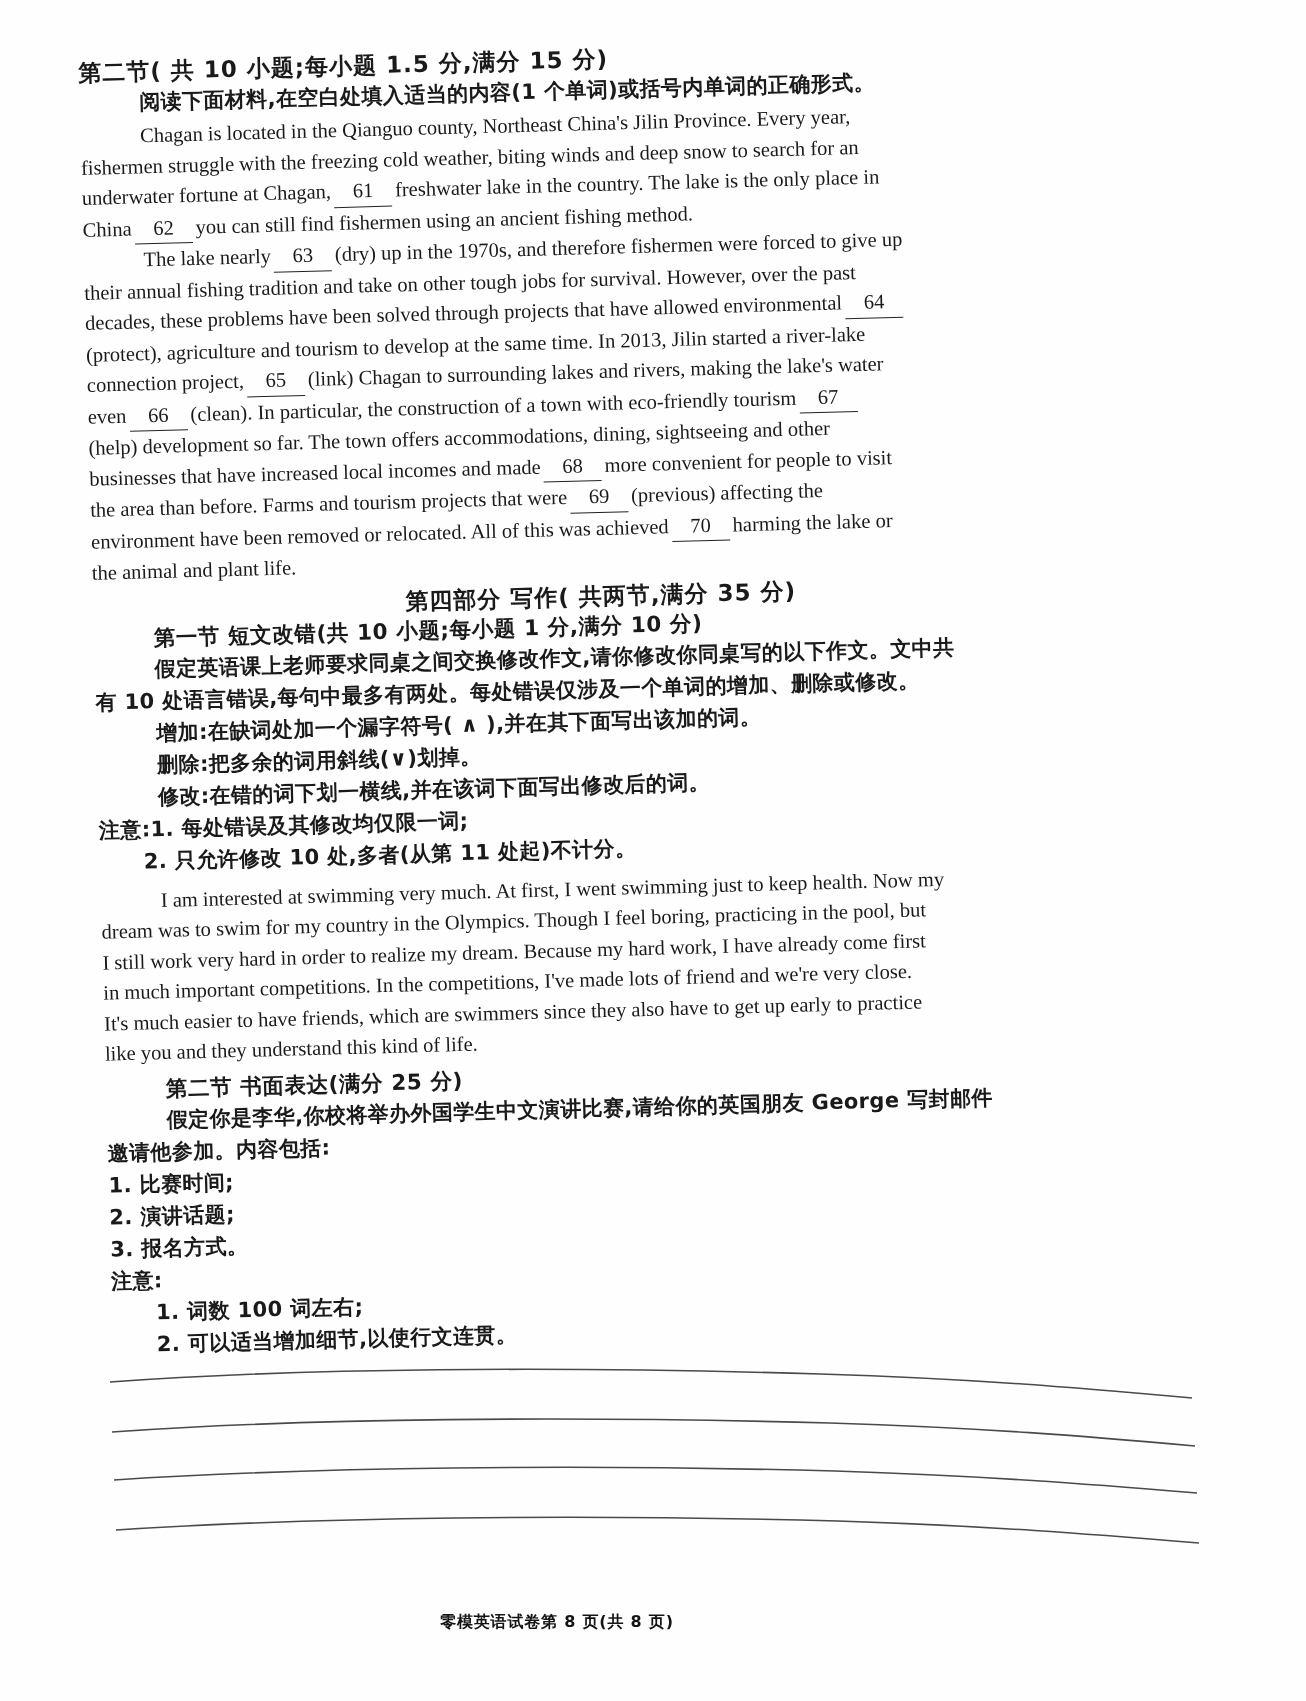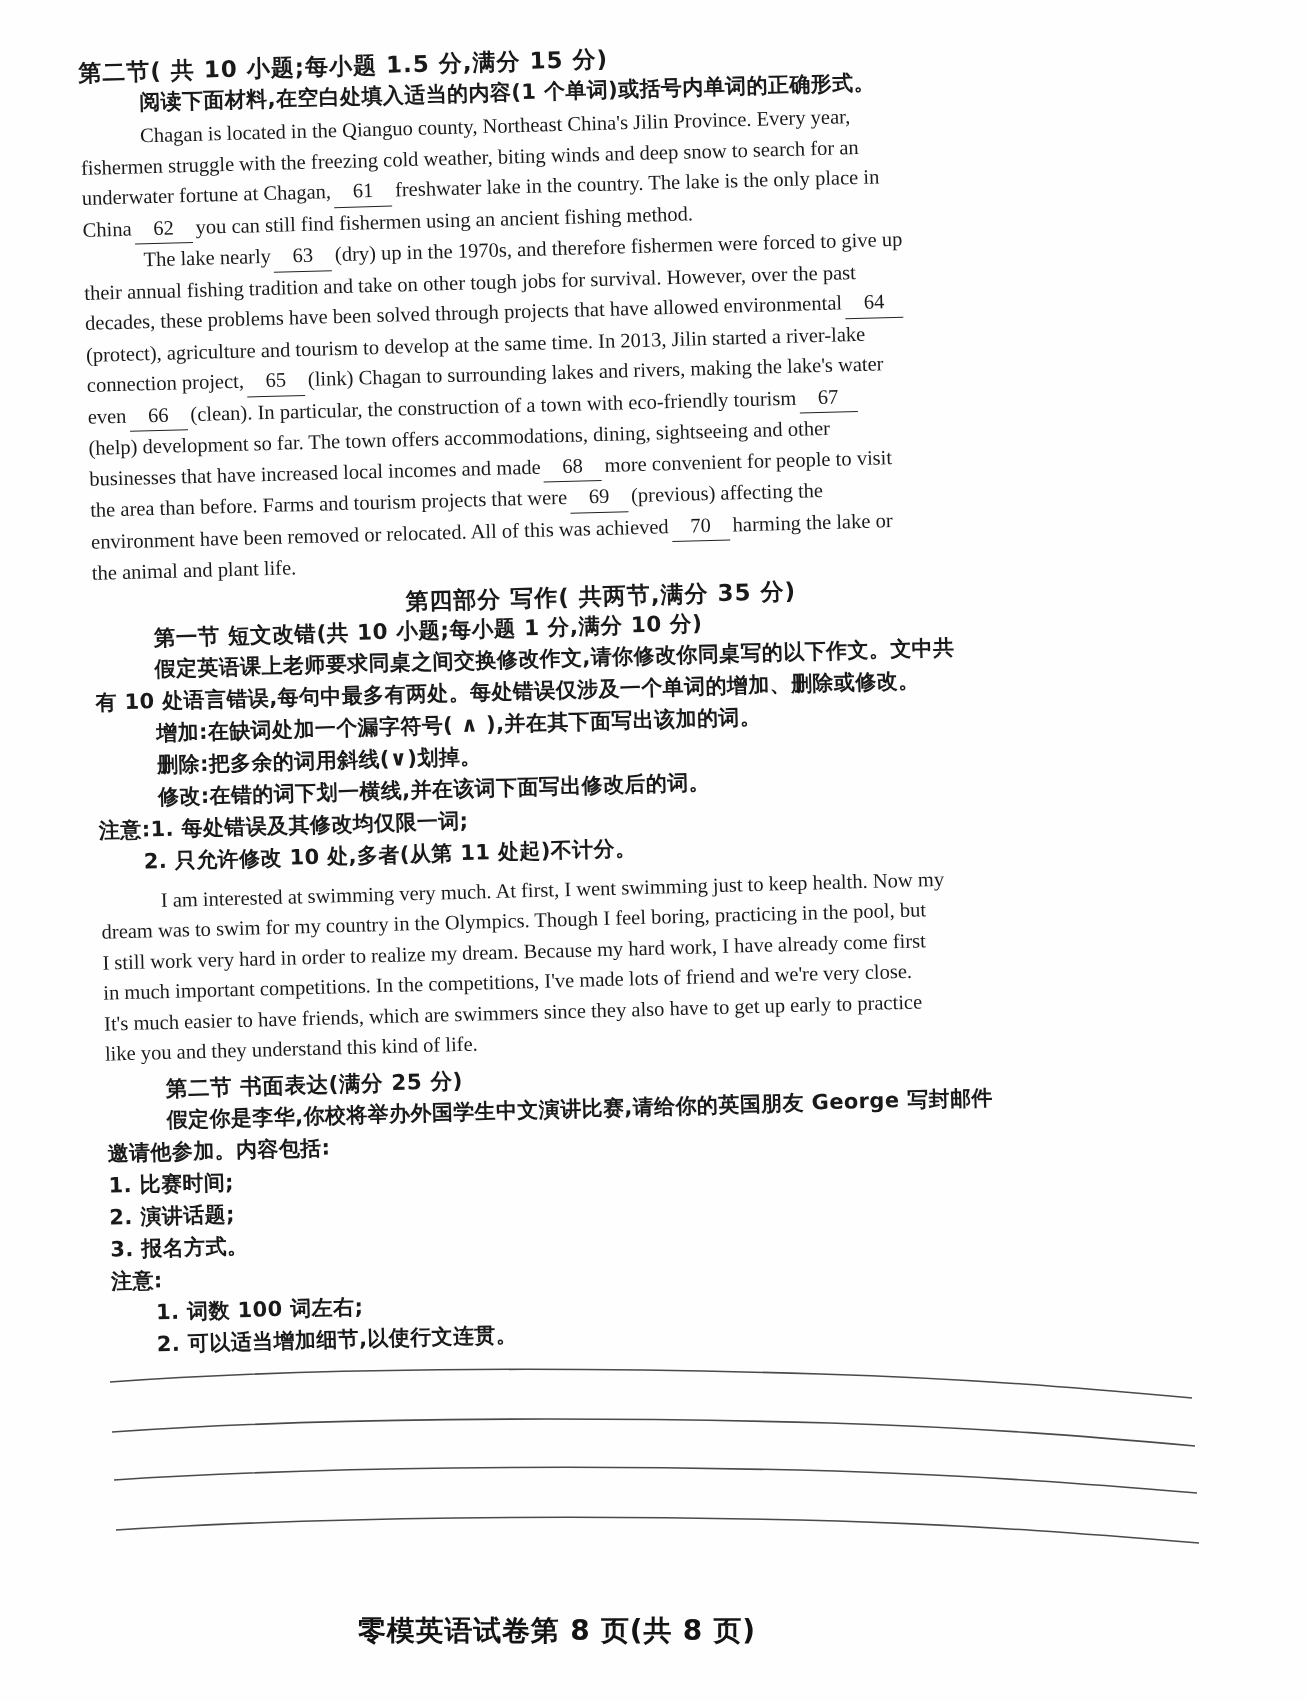--- a/index.html
+++ b/index.html
@@ -101,21 +101,21 @@
   }
 
   #footer {
     position: absolute;
     left: 0;
     top: 1612px;
     width: 1114px;
     text-align: center;
     font-family: "DejaVu Sans", "Liberation Sans", sans-serif;
     font-weight: 700;
-    font-size: 28px;
+    font-size: 16px;
     letter-spacing: 0.8px;
     color: #141414;
   }
 
   .para-block { margin-top: 2px; }
 </style>
 </head>
 <body>
 
 <div id="page">

